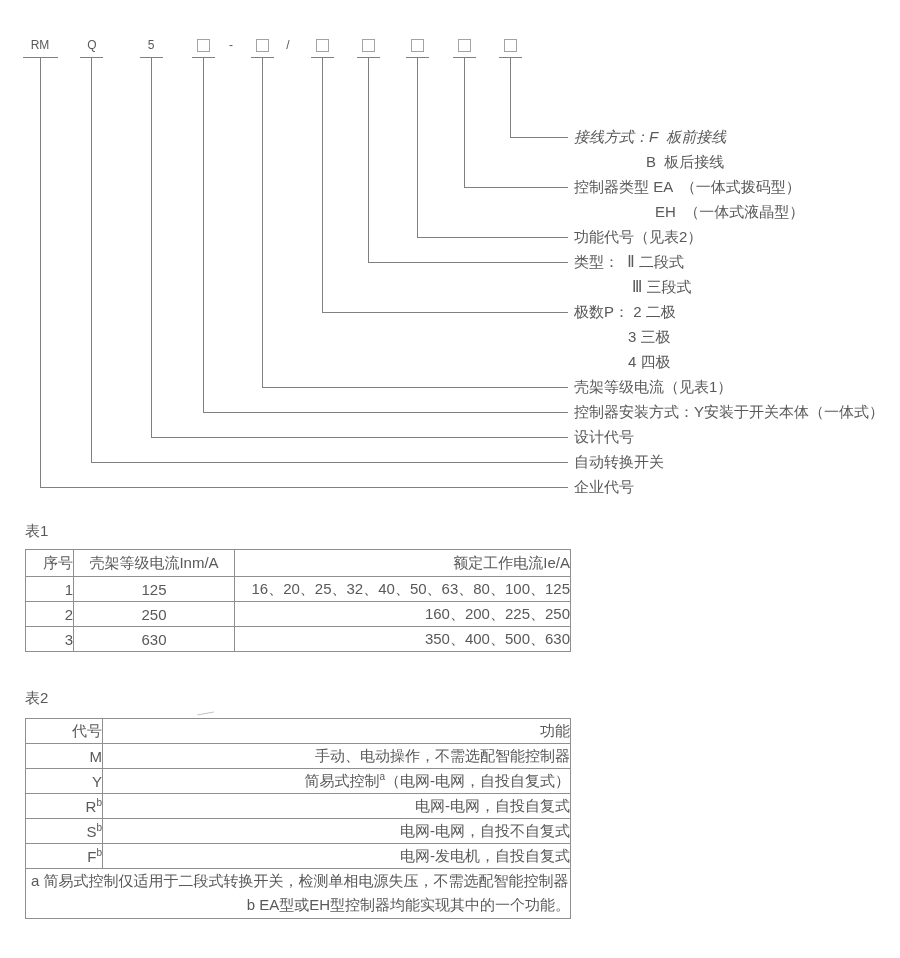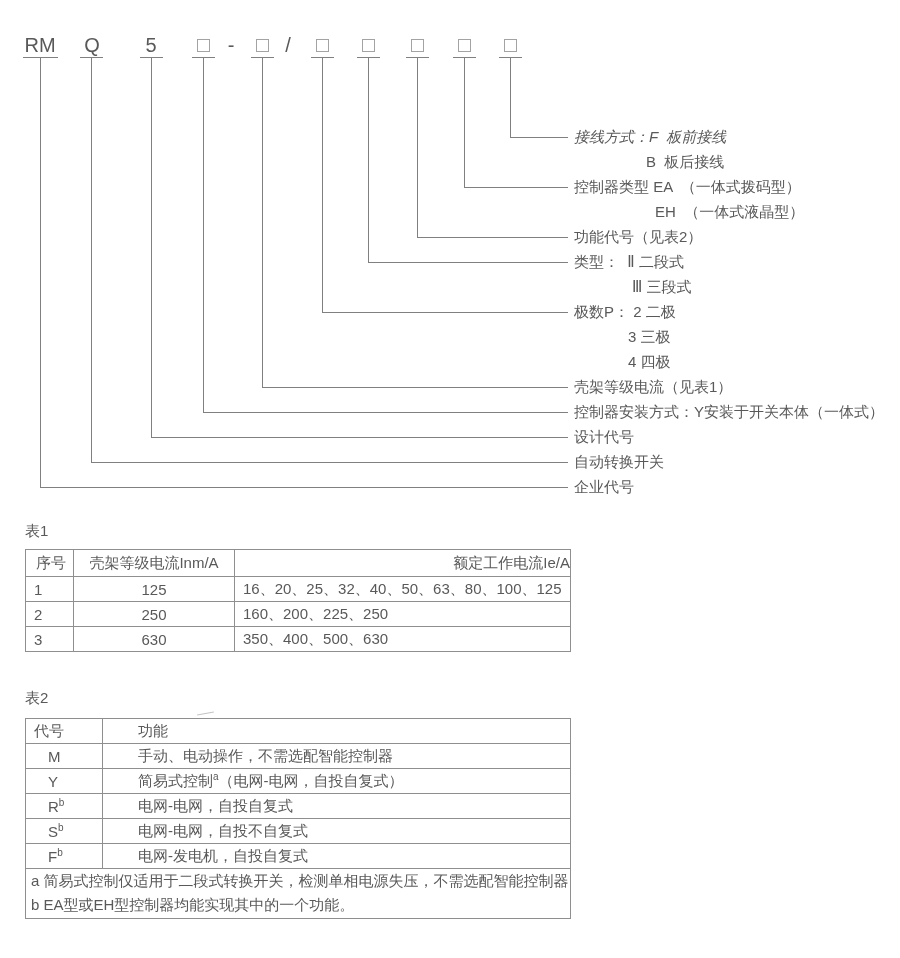--- a/index.html
+++ b/index.html
@@ -4,42 +4,42 @@
 <style>
   html,body{margin:0;padding:0;}
   body{
     width:900px;height:958px;position:relative;background:#ffffff;
     font-family:"Liberation Sans","DejaVu Sans",sans-serif;
     color:#595959;overflow:hidden;
   }
   .abs{position:absolute;}
   
   .code-seg{
-    position:absolute;top:36px;font-size:20px;color:#595959;
+    position:absolute;top:36px;font-size:12px;color:#595959;
     transform:translateX(-50%);white-space:pre;line-height:18px;
   }
   .code-box{
     position:absolute;top:39px;width:13px;height:13px;
     border:1px solid #a3a3a3;background:#ffffff;box-sizing:border-box;
   }
   .diag-label{
     position:absolute;font-size:15px;line-height:20px;color:#595959;
     white-space:pre;
   }
   svg.leaders{position:absolute;left:0;top:0;}
   
   .tbl-caption{
     position:absolute;left:25px;font-size:15px;color:#595959;line-height:18px;margin-top:6px;
   }
   table{
     position:absolute;left:25px;border-collapse:collapse;table-layout:fixed;
     font-size:15px;color:#595959;background:#ffffff;
   }
   td,th{
-    border:1px solid #8f8f8f;font-weight:normal;text-align:left;
+    border:1px solid #8f8f8f;font-weight:normal;text-align:right;
     padding:0;vertical-align:middle;box-sizing:border-box;
     white-space:nowrap;overflow:hidden;
   }
   
   #table1{width:545px;}
   #table1 .hrow th{height:27px;}
   #table1 .drow td{height:25px;}
   #table1 .c1{padding-left:8px;}
   #table1 .h1{padding-left:10px;}
   #table1 .c2{text-align:center;}

